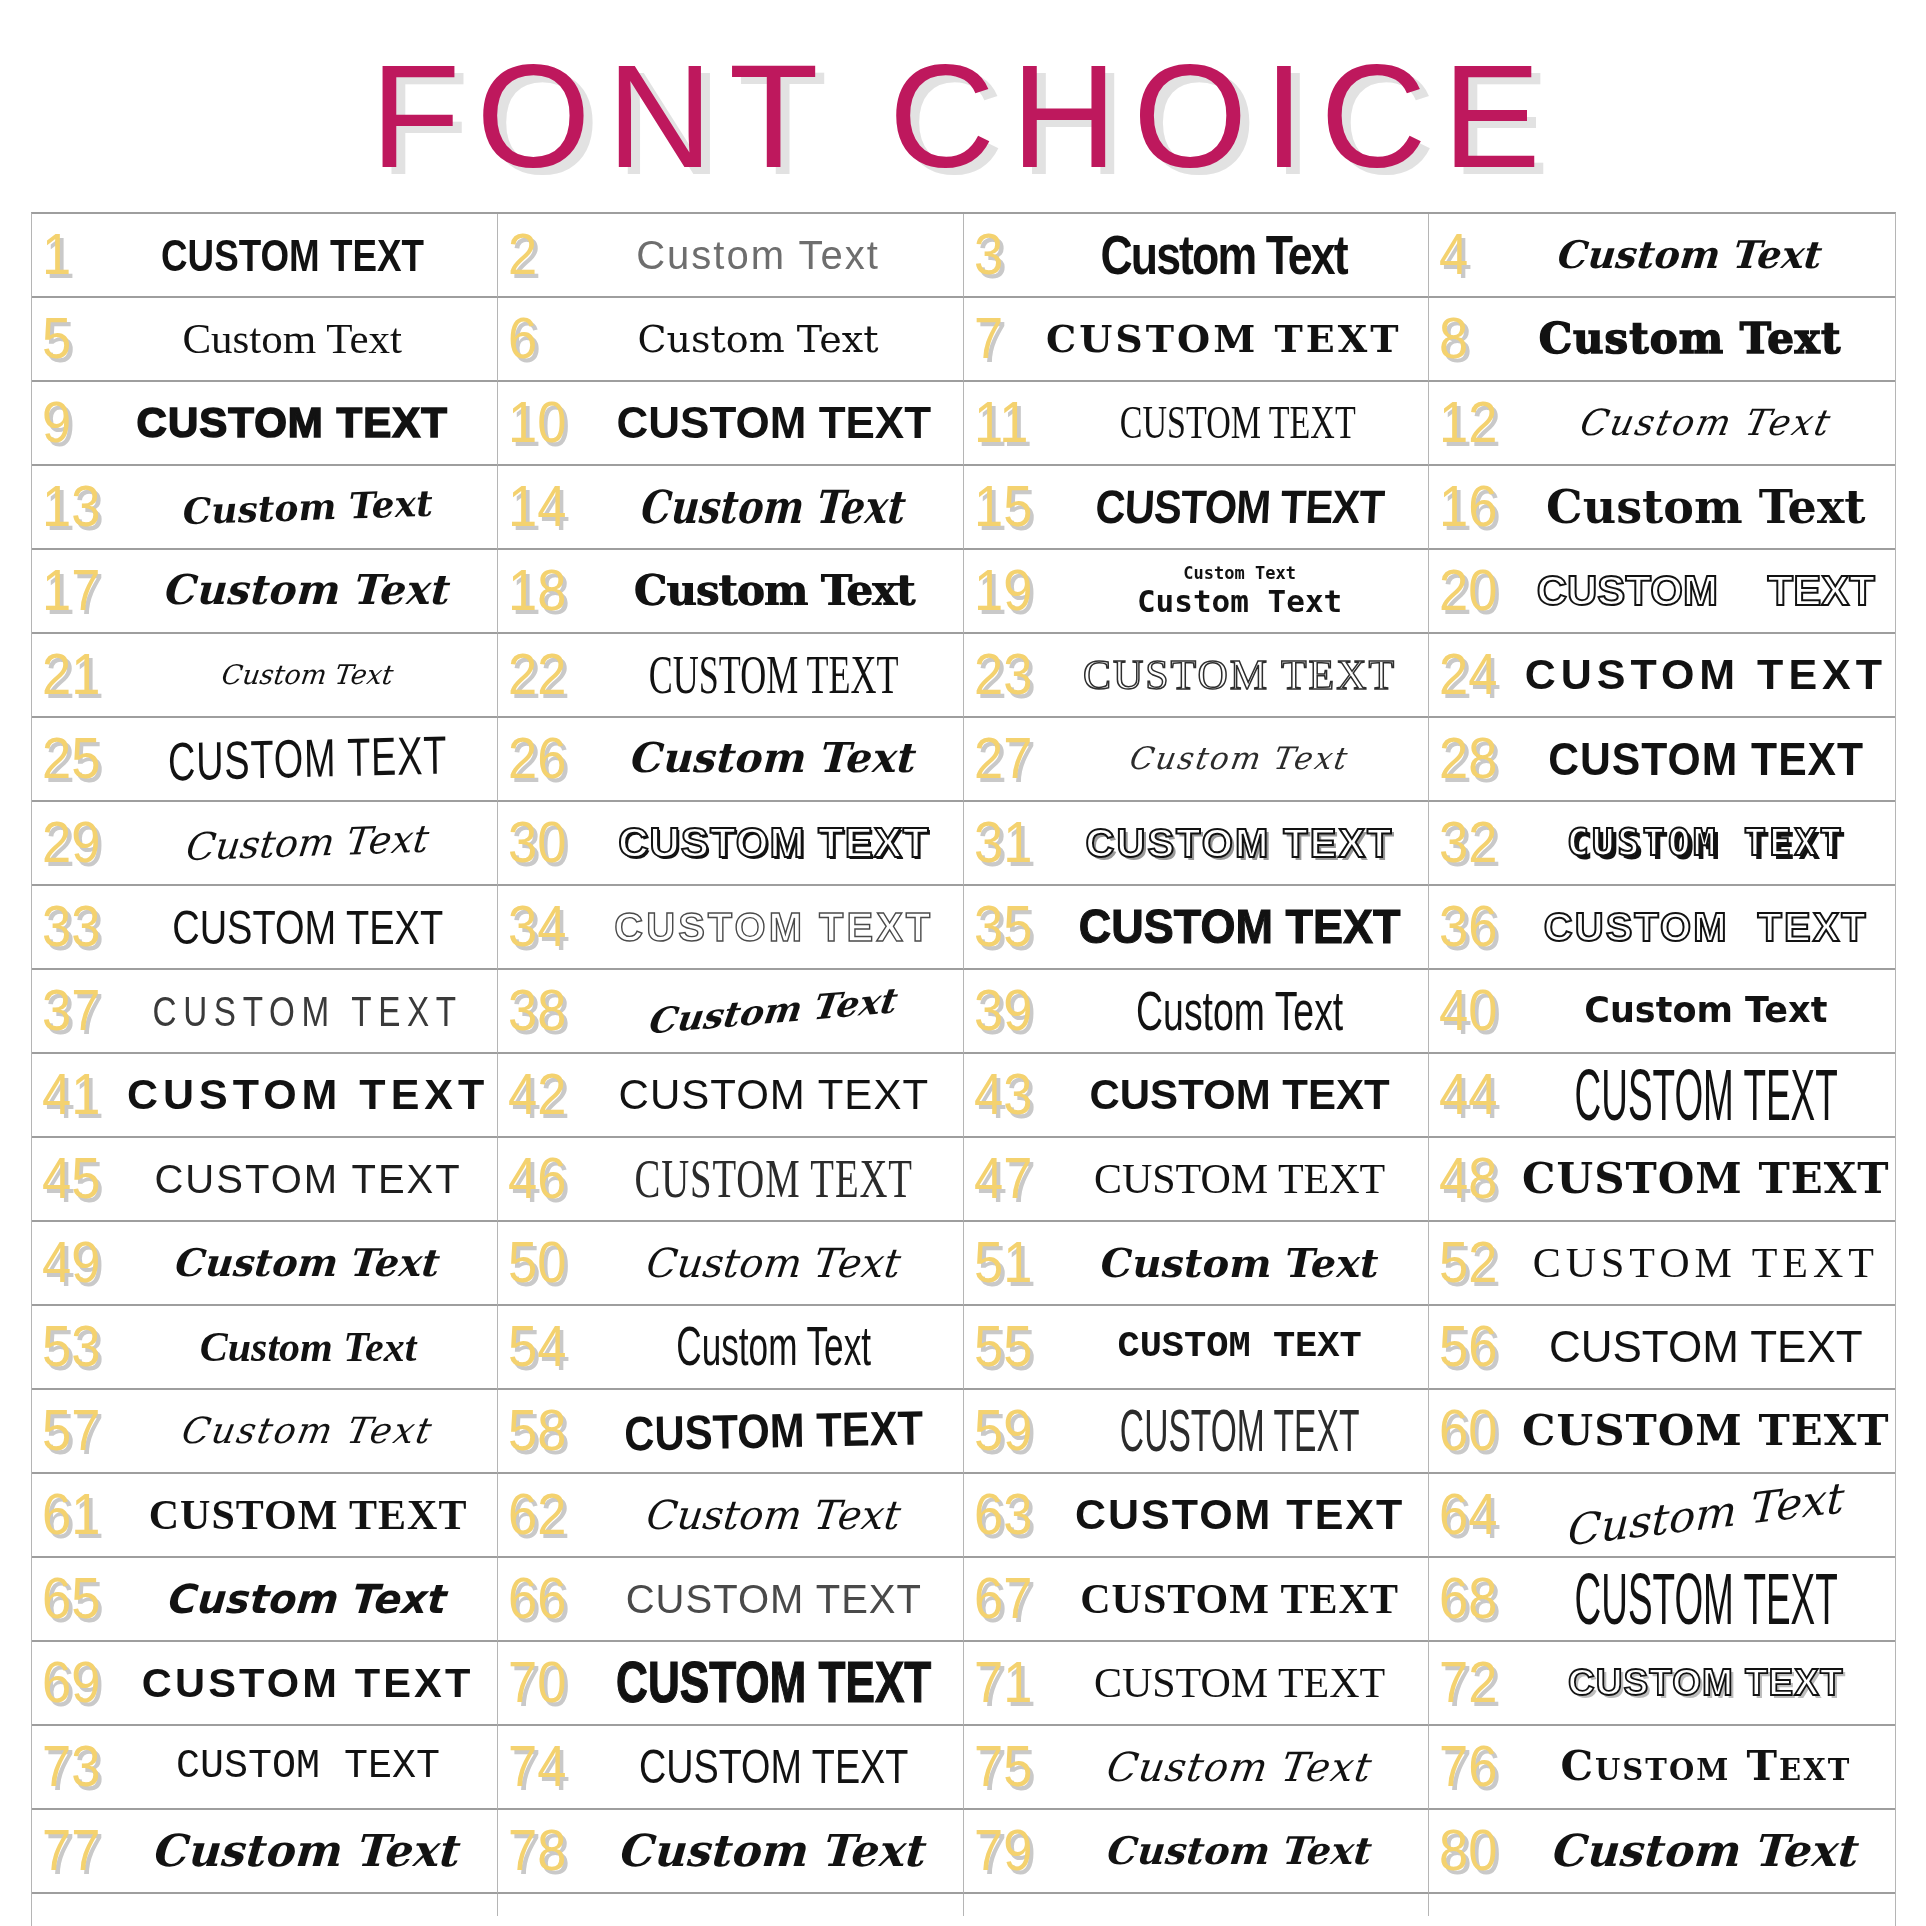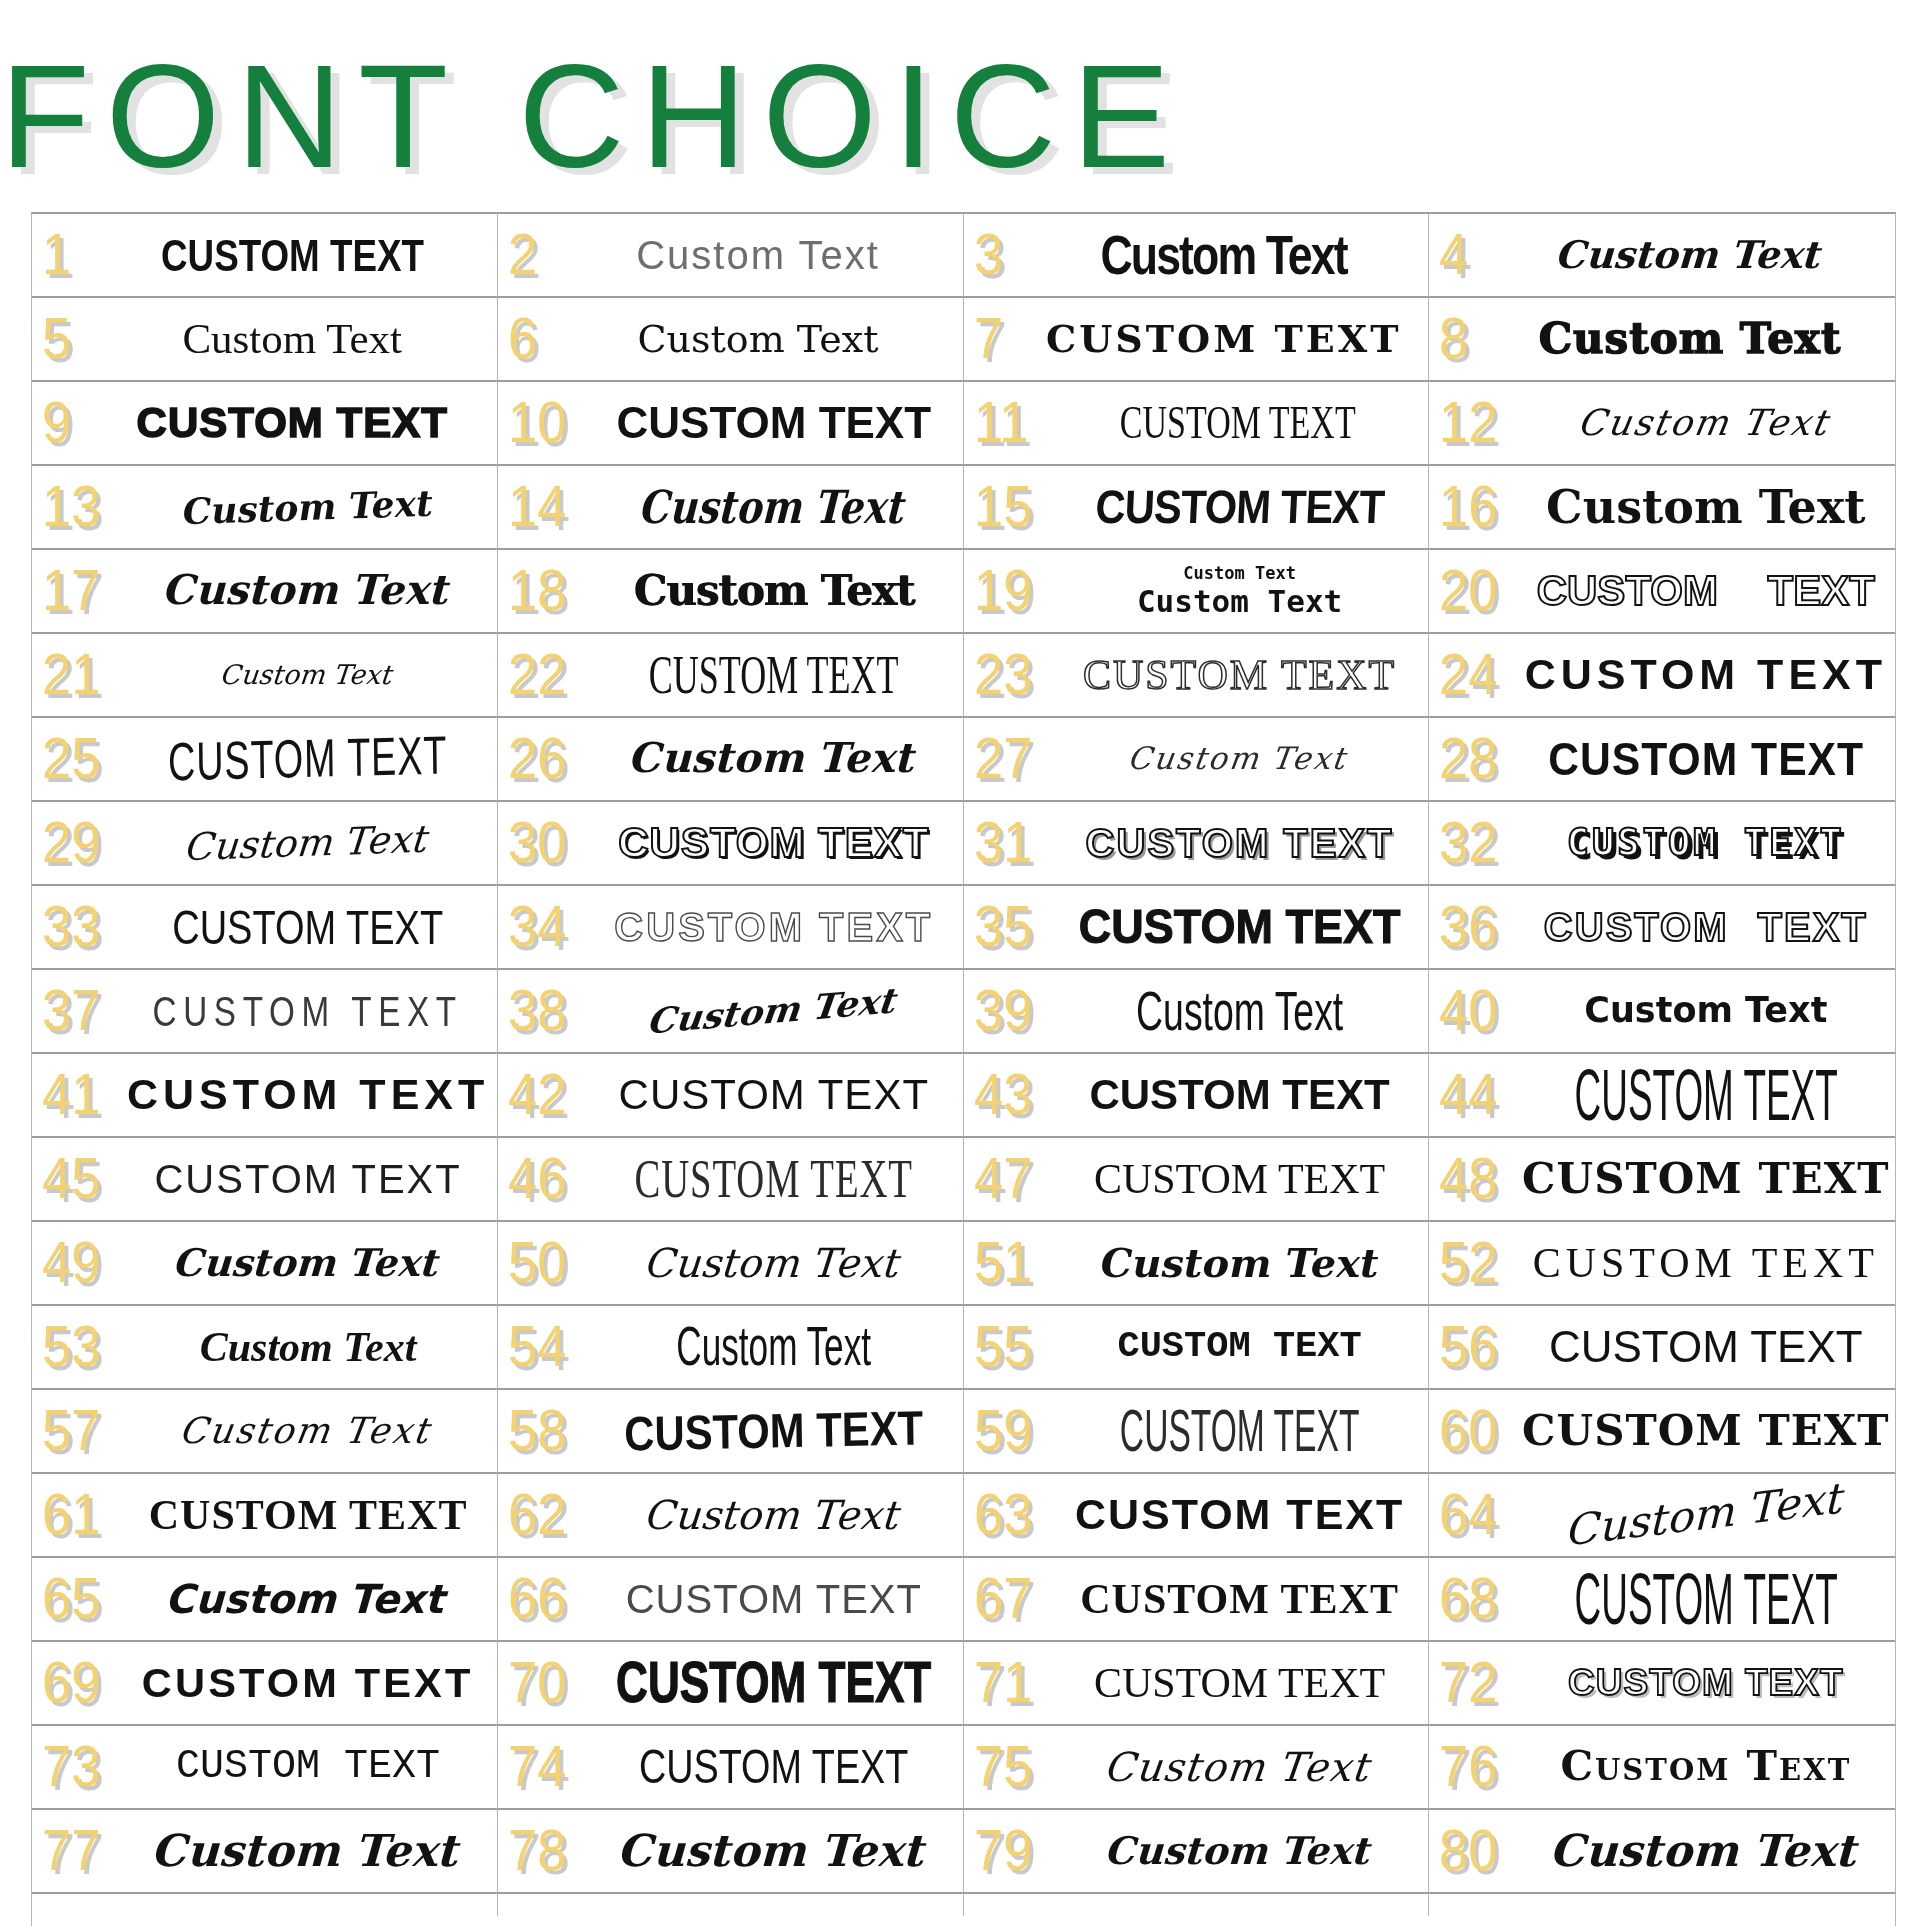--- a/index.html
+++ b/index.html
@@ -3,24 +3,24 @@
 <meta charset="utf-8">
 <style>
   * { margin:0; padding:0; box-sizing:border-box; }
   html,body { background:#ffffff; }
   .page {
     position:relative; width:1927px; height:1927px; overflow:hidden;
     background:#ffffff; font-family:"Liberation Sans", sans-serif;
   }
   
   .title {
-    margin-top:36px; 
+    margin-top:36px; text-align:center;
     font-family:"Liberation Sans", sans-serif;
     font-size:147px; font-weight:400; letter-spacing:16px; line-height:1.1;
-    color:#15803d; text-shadow:9px 7px 0 #E2E2E2;
+    color:#be185d; text-shadow:9px 7px 0 #E2E2E2;
     white-space:nowrap;
   }
   
   .grid {
     width:1865px; margin:14px auto 0 auto;
     display:grid; grid-template-columns:repeat(4,1fr);
     grid-auto-rows:84px;
     border-top:2px solid #9E9E9E; border-left:1px solid #B5B5B5;
     border-right:1px solid #B5B5B5; border-bottom:2px solid #8E8E8E;
   }

